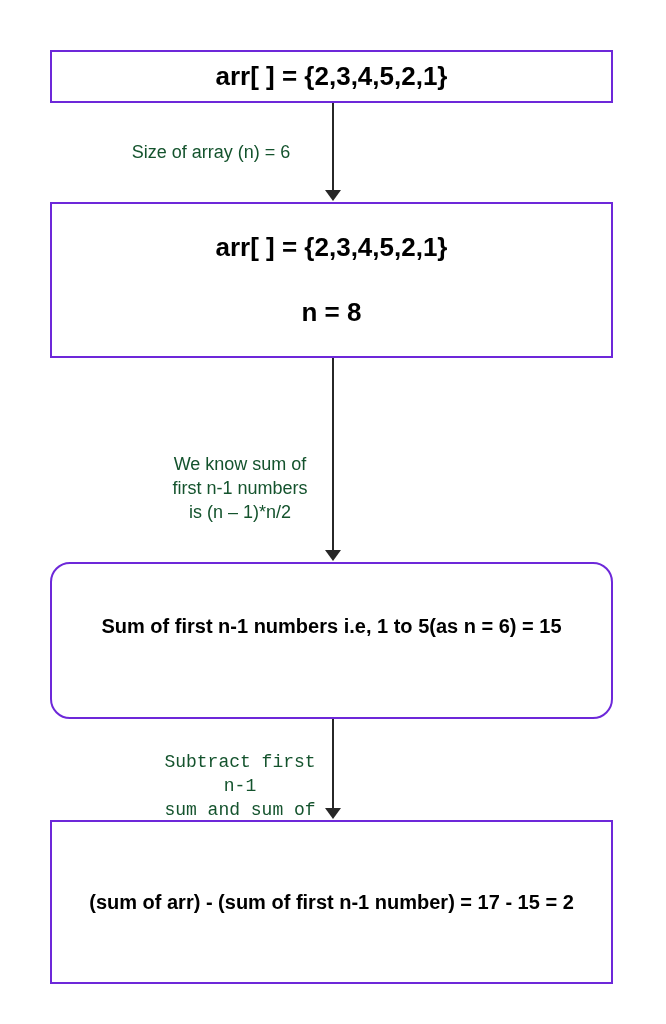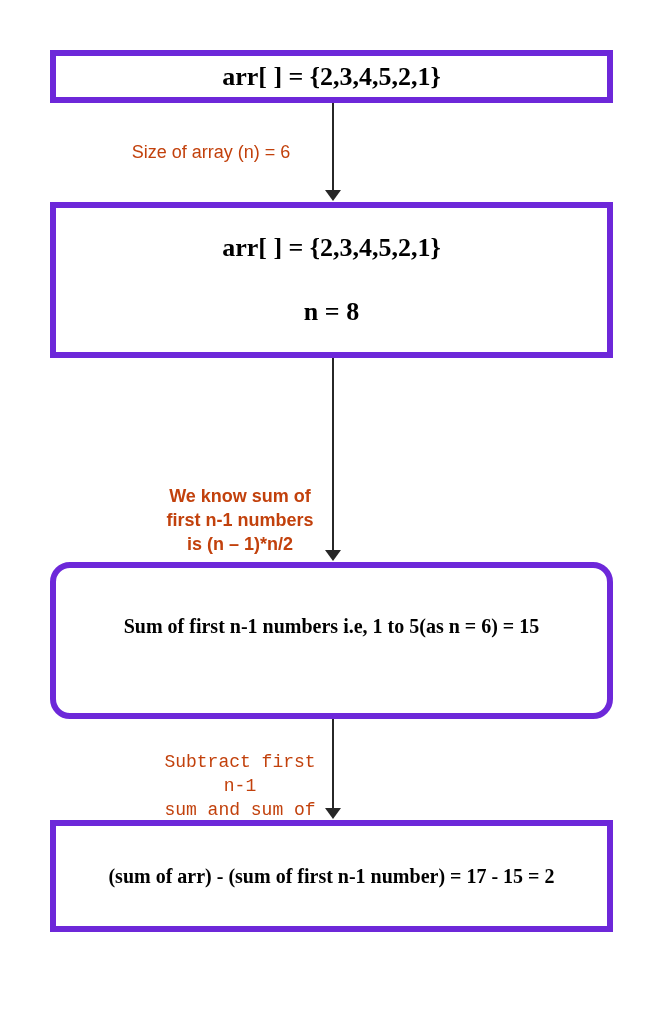--- a/index.html
+++ b/index.html
@@ -23,48 +23,47 @@
     width: 666px;
     height: 1024px;
   }
 
   
   .node {
     position: absolute;
     left: 50px;
     width: 563px;
     box-sizing: border-box;
-    border: 6px solid #6d28d9;
+    border: 2px solid #6d28d9;
     background: #ffffff;
     display: flex;
     flex-direction: column;
     align-items: center;
     justify-content: center;
     text-align: center;
-    font-family: Liberation Serif, serif;
   }
   .node .line {
     font-weight: bold;
     color: #000000;
     letter-spacing: 0px;
     white-space: nowrap;
   }
 
   #node-1 { top: 50px;  height: 53px; }
   #node-1 .line { font-size: 26px; }
 
   #node-2 { top: 202px; height: 156px; }
   #node-2 .line { font-size: 26px; }
   #node-2 .line.l1 { margin-bottom: 34px; }
 
   #node-3 { top: 562px; height: 157px; border-radius: 20px; }
   #node-3 .line { font-size: 20px; }
   #node-3 .line.l1 { margin-bottom: 28px; }
 
-  #node-4 { top: 820px; height: 112px; }
+  #node-4 { top: 820px; height: 164px; }
   #node-4 .line { font-size: 20px; line-height: 26px; white-space: normal; }
 
   
   .connector {
     position: absolute;
     left: 332px;
     width: 2px;
     background: #272727;
   }
   .arrowhead {
@@ -85,39 +84,38 @@
 
   #conn-3 { top: 719px; height: 90px; }
   #head-3 { top: 808px; }
 
   
   .edge-label {
     position: absolute;
     text-align: center;
     font-size: 18px;
     line-height: 24px;
-    color: #c2410c;
+    color: #14532d;
     font-weight: normal;
     white-space: pre-line;
   }
   #label-1 {
     left: 92px;
     top: 140px;
     width: 238px;
   }
   #label-2a {
     left: 150px;
     top: 374px;
     width: 180px;
   }
   #label-2b {
     left: 150px;
-    top: 484px;
+    top: 452px;
     width: 180px;
-    font-weight: bold;
   }
   #label-3 {
     left: 150px;
     top: 750px;
     width: 180px;
     font-family: Liberation Mono, monospace;
   }
 </style>
 </head>
 <body>

